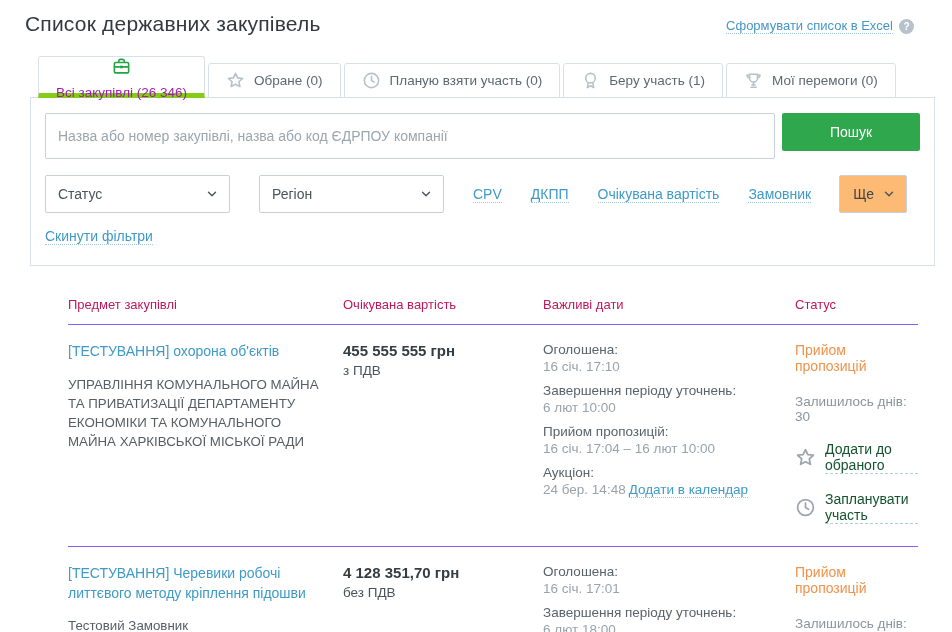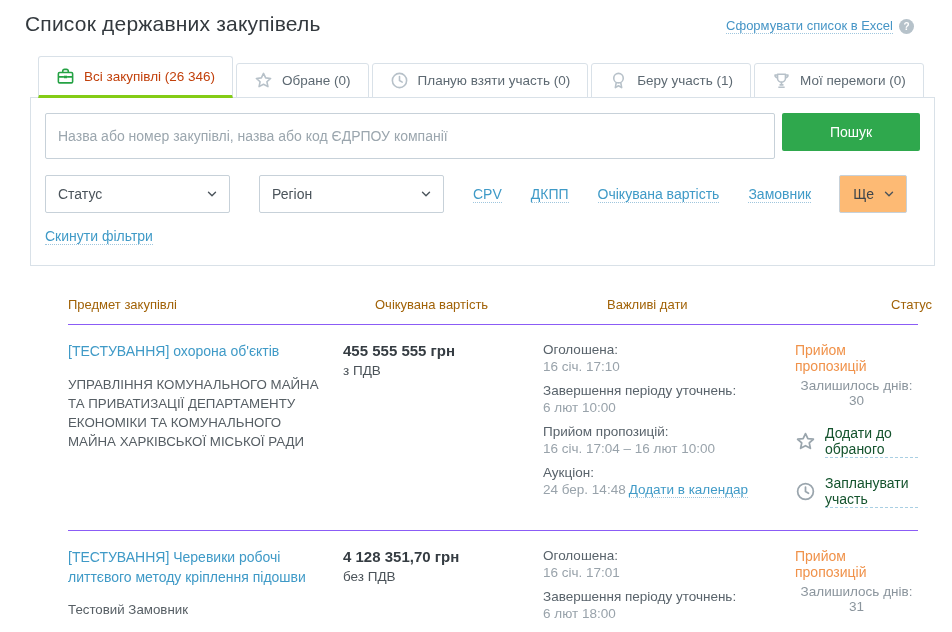--- a/index.html
+++ b/index.html
@@ -21,21 +21,21 @@
 
   
   .content { margin:20px 17px 0 30px; }
   .tabs { display:flex; align-items:flex-end; padding-left:8px; position:relative;
           z-index:2; margin-bottom:-1px; }
   .tab { background:#fff; border:1px solid #d9e1e8; border-bottom:1px solid #d9e1e8;
          height:35px; display:flex; align-items:center; gap:9px; padding:0 17px;
          border-radius:3px 3px 0 0; margin-right:3px; color:#5d6972; font-size:13.5px;
          cursor:pointer; white-space:nowrap; }
   .tab .ticon { display:flex; color:#b7c1c9; }
-  .tab.active { height:42px; color:#c2410c; border-bottom:3px solid #84cc16; }
+  .tab.active { height:42px; color:#a21caf; border-bottom:5px solid #84cc16;flex-direction:column; }
   .tab.active .ticon { color:#25a244; }
   .ticon svg { width:19px; height:19px; }
 
   .panel { border:1px solid #d9e1e8; background:#fff; padding:15px 14px 20px 14px; }
   .search-row { display:flex; }
   .search-input { flex:1; height:46px; border:1px solid #c7d1d9; border-radius:2px;
       padding:0 12px; font-size:14px; font-family:inherit; color:#a16207; outline:none; }
   .search-input::placeholder { color:#9ba6ae; }
   .search-btn { width:138px; height:38px; margin-left:7px; background:#2fa84d; color:#fff;
       border:none; border-radius:2px; font-size:14px; font-family:inherit; cursor:pointer; }
@@ -51,36 +51,36 @@
            margin-left:29px; white-space:nowrap; }
   .more-box { margin-left:28px; height:38px; border:1px solid #c7d1d9; border-radius:2px;
       display:flex; align-items:center; gap:8px; padding:0 10px 0 13px; font-size:14px;
       color:#3e454b; cursor:pointer; background:#fdba74; }
   .reset-link { display:inline-block; margin-top:15px; color:#3f9ac7; font-size:14px;
       border-bottom:1px dotted #9fc6de; }
 
   
   .table { margin:21px 17px 0 38px; }
   .thead { display:grid; grid-template-columns:275px 200px 252px 1fr;
-      padding:10px 0 12px; font-size:13px; color:#a16207;gap:32px; }
+      padding:10px 0 12px; font-size:13px; color:#be185d; }
   .trow { display:grid; grid-template-columns:275px 200px 252px 1fr;
       border-top:1px solid #8b5cf6; padding:17px 0 22px; }
   .trow:last-child { border-bottom:1px solid #e7ebee; }
   .row-title { display:block; color:#3f9ac7; font-size:14px; line-height:1.4;
       max-width:258px; }
   .row-buyer { margin-top:13px; color:#565e64; font-size:13.3px; line-height:1.45;
       max-width:258px; }
   .row-value { font-size:15px; font-weight:bold; color:#353c42; }
   .row-vat { margin-top:4px; font-size:13.5px; color:#4b5359; }
   .dgroup { margin-bottom:9px; }
   .dlabel { font-size:13.5px; color:#59636b; }
   .dvalue { font-size:13.5px; color:#99a3ab; margin-top:2px; }
   .cal-link { color:#3f9ac7; border-bottom:1px dotted #9fc6de; margin-left:3px; }
   .status-txt { font-size:14px; color:#f0924a; }
-  .days-left { margin-top:4px; font-size:13.5px; color:#8b959d;text-align:center; }
+  .days-left { margin-top:20px; font-size:13.5px; color:#8b959d; }
   .action { display:flex; align-items:center; gap:9px; margin-top:17px; }
   .action .aicon { display:flex; color:#9aa5ad; }
   .action .aicon svg { width:21px; height:21px; }
   .action a { color:#14532d; font-size:14px; border-bottom:1px dashed #a9cfe3; }
 </style>
 </head>
 <body>
 
 <div class="page">
 

